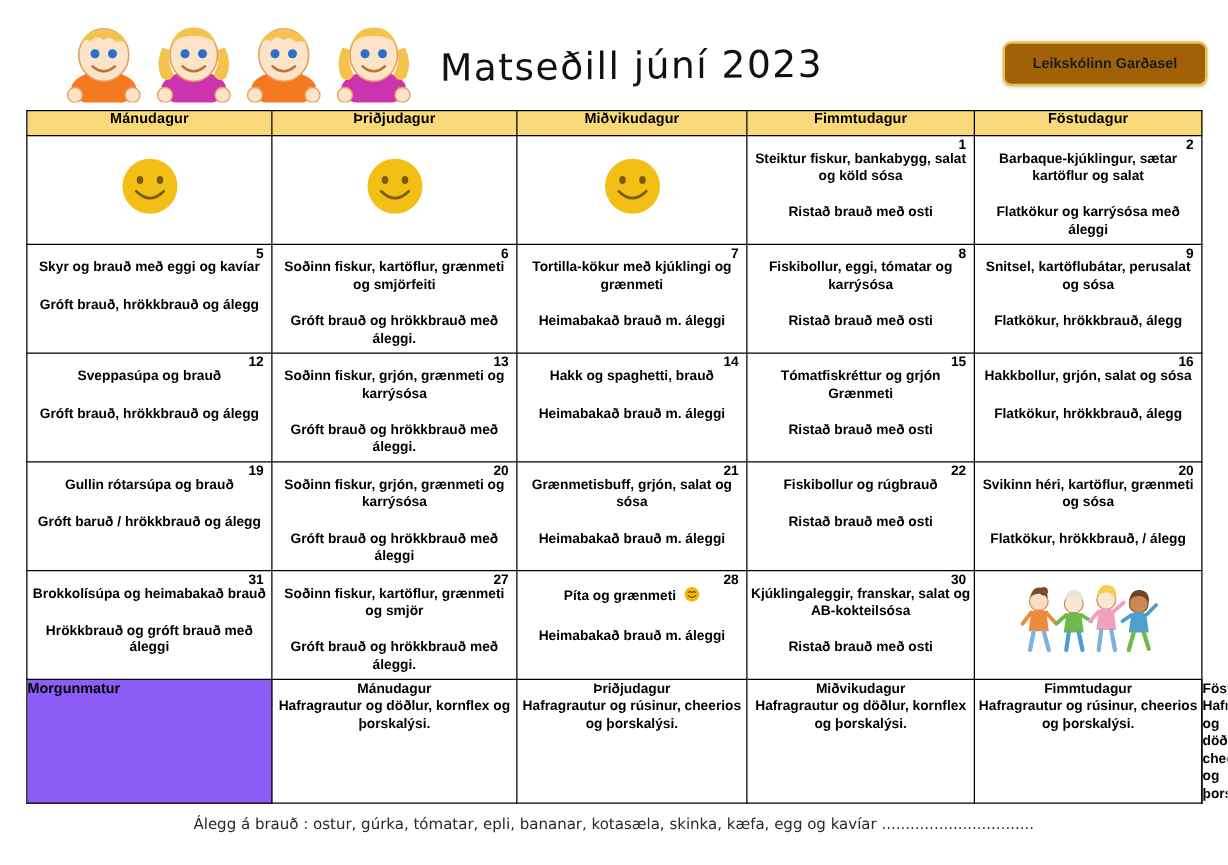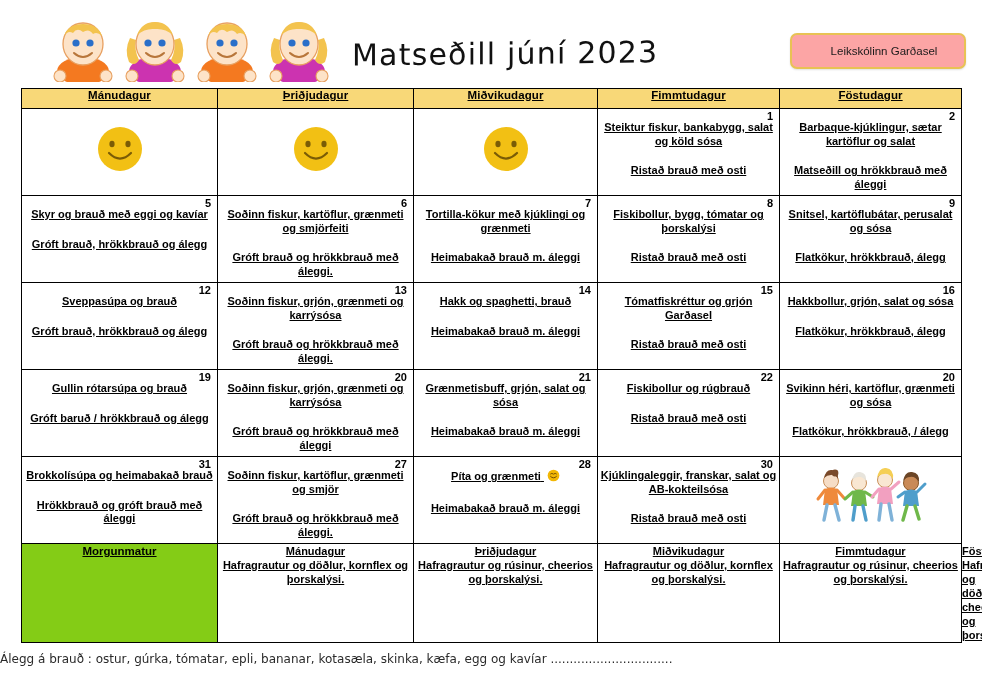--- a/index.html
+++ b/index.html
@@ -48,43 +48,41 @@
   }
 
   .school-badge {
     position: absolute;
     right: 16px;
     top: 33px;
     width: 160px;
     height: 32px;
     border: 2px solid #e8c254;
     border-radius: 7px;
-    background: #fca5a5;
+    background: #a16207;
     display: flex;
     align-items: center;
     justify-content: center;
     font-size: 11.5px;
-    font-weight: normal;
+    font-weight: bold;
     color: #1a1a1a;
     box-shadow: 0 1px 2px rgba(0,0,0,0.12);
-    padding-left: 12px;
   }
 
   
   .cal-wrap {
     position: absolute;
     left: 21px;
     top: 88px;
     width: 940px;
   }
   table.cal {
     width: 940px;
     border-collapse: collapse;
     table-layout: fixed;
-    text-decoration: underline;
   }
   table.cal th, table.cal td {
     border: 1px solid #000000;
     vertical-align: top;
     padding: 0;
   }
   th.dayhead {
     background: #f8d878;
     text-align: center;
     font-size: 11.5px;
@@ -140,25 +138,25 @@
   td.brk {
     height: 62px;
     padding: 3px 5px 4px 5px;
     text-align: center;
     font-size: 11px;
     font-weight: bold;
     line-height: 14px;
     vertical-align: top;
   }
   td.brk-label {
-    background: #84cc16;
+    background: #8b5cf6;
     font-size: 11.5px;
     font-weight: bold;
     vertical-align: middle;
-    text-align: center;
+    text-align: left;
   }
   .brk-day { display: block; }
   .brk-text { display: block; }
 
   
   .clipart-cell {
     text-align: center;
   }
   .clipart-wrap {
     display: flex;
@@ -166,20 +164,21 @@
     justify-content: center;
     height: 80px;
   }
 
   
   .footer-note {
     position: absolute;
     left: 0;
     right: 0;
     top: 652px;
+    text-align: center;
     font-family: "DejaVu Sans", sans-serif;
     font-size: 12px;
     color: #2a2a2a;
   }
 </style>
 </head>
 <body>
 
 <div class="top-band">
 
@@ -299,21 +298,21 @@
           </div>
         </td>
         <td class="daycell">
           <div class="daynum">1</div>
           <div class="meal">Steiktur fiskur, bankabygg, salat og köld sósa</div>
           <div class="meal2">Ristað brauð með osti</div>
         </td>
         <td class="daycell">
           <div class="daynum">2</div>
           <div class="meal">Barbaque-kjúklingur, sætar kartöflur og salat</div>
-          <div class="meal2">Matseðill og hrökkbrauð með áleggi</div>
+          <div class="meal2">Flatkökur og karrýsósa með áleggi</div>
         </td>
       </tr>
 
       <tr>
         <td class="daycell">
           <div class="daynum">5</div>
           <div class="meal">Skyr og brauð með eggi  og kavíar</div>
           <div class="meal2">Gróft brauð, hrökkbrauð og álegg</div>
         </td>
         <td class="daycell">
@@ -321,21 +320,21 @@
           <div class="meal">Soðinn fiskur, kartöflur, grænmeti og smjörfeiti</div>
           <div class="meal2">Gróft brauð og hrökkbrauð með áleggi.</div>
         </td>
         <td class="daycell">
           <div class="daynum">7</div>
           <div class="meal">Tortilla-kökur með kjúklingi og grænmeti</div>
           <div class="meal2">Heimabakað brauð m. áleggi</div>
         </td>
         <td class="daycell">
           <div class="daynum">8</div>
-          <div class="meal">Fiskibollur, bygg, tómatar og þorskalýsi</div>
+          <div class="meal">Fiskibollur, eggi, tómatar og karrýsósa</div>
           <div class="meal2">Ristað brauð með osti</div>
         </td>
         <td class="daycell">
           <div class="daynum">9</div>
           <div class="meal">Snitsel, kartöflubátar, perusalat og sósa</div>
           <div class="meal2">Flatkökur, hrökkbrauð, álegg</div>
         </td>
       </tr>
 
       <tr>
@@ -349,21 +348,21 @@
           <div class="meal">Soðinn fiskur, grjón, grænmeti og karrýsósa</div>
           <div class="meal2">Gróft brauð og hrökkbrauð með áleggi.</div>
         </td>
         <td class="daycell">
           <div class="daynum">14</div>
           <div class="meal">Hakk og spaghetti, brauð</div>
           <div class="meal2">Heimabakað brauð m. áleggi</div>
         </td>
         <td class="daycell">
           <div class="daynum">15</div>
-          <div class="meal">Tómatfiskréttur og grjón Garðasel</div>
+          <div class="meal">Tómatfiskréttur og grjón Grænmeti</div>
           <div class="meal2">Ristað brauð með osti</div>
         </td>
         <td class="daycell">
           <div class="daynum">16</div>
           <div class="meal">Hakkbollur, grjón, salat og sósa</div>
           <div class="meal2">Flatkökur, hrökkbrauð, álegg</div>
         </td>
       </tr>
 
       <tr>

